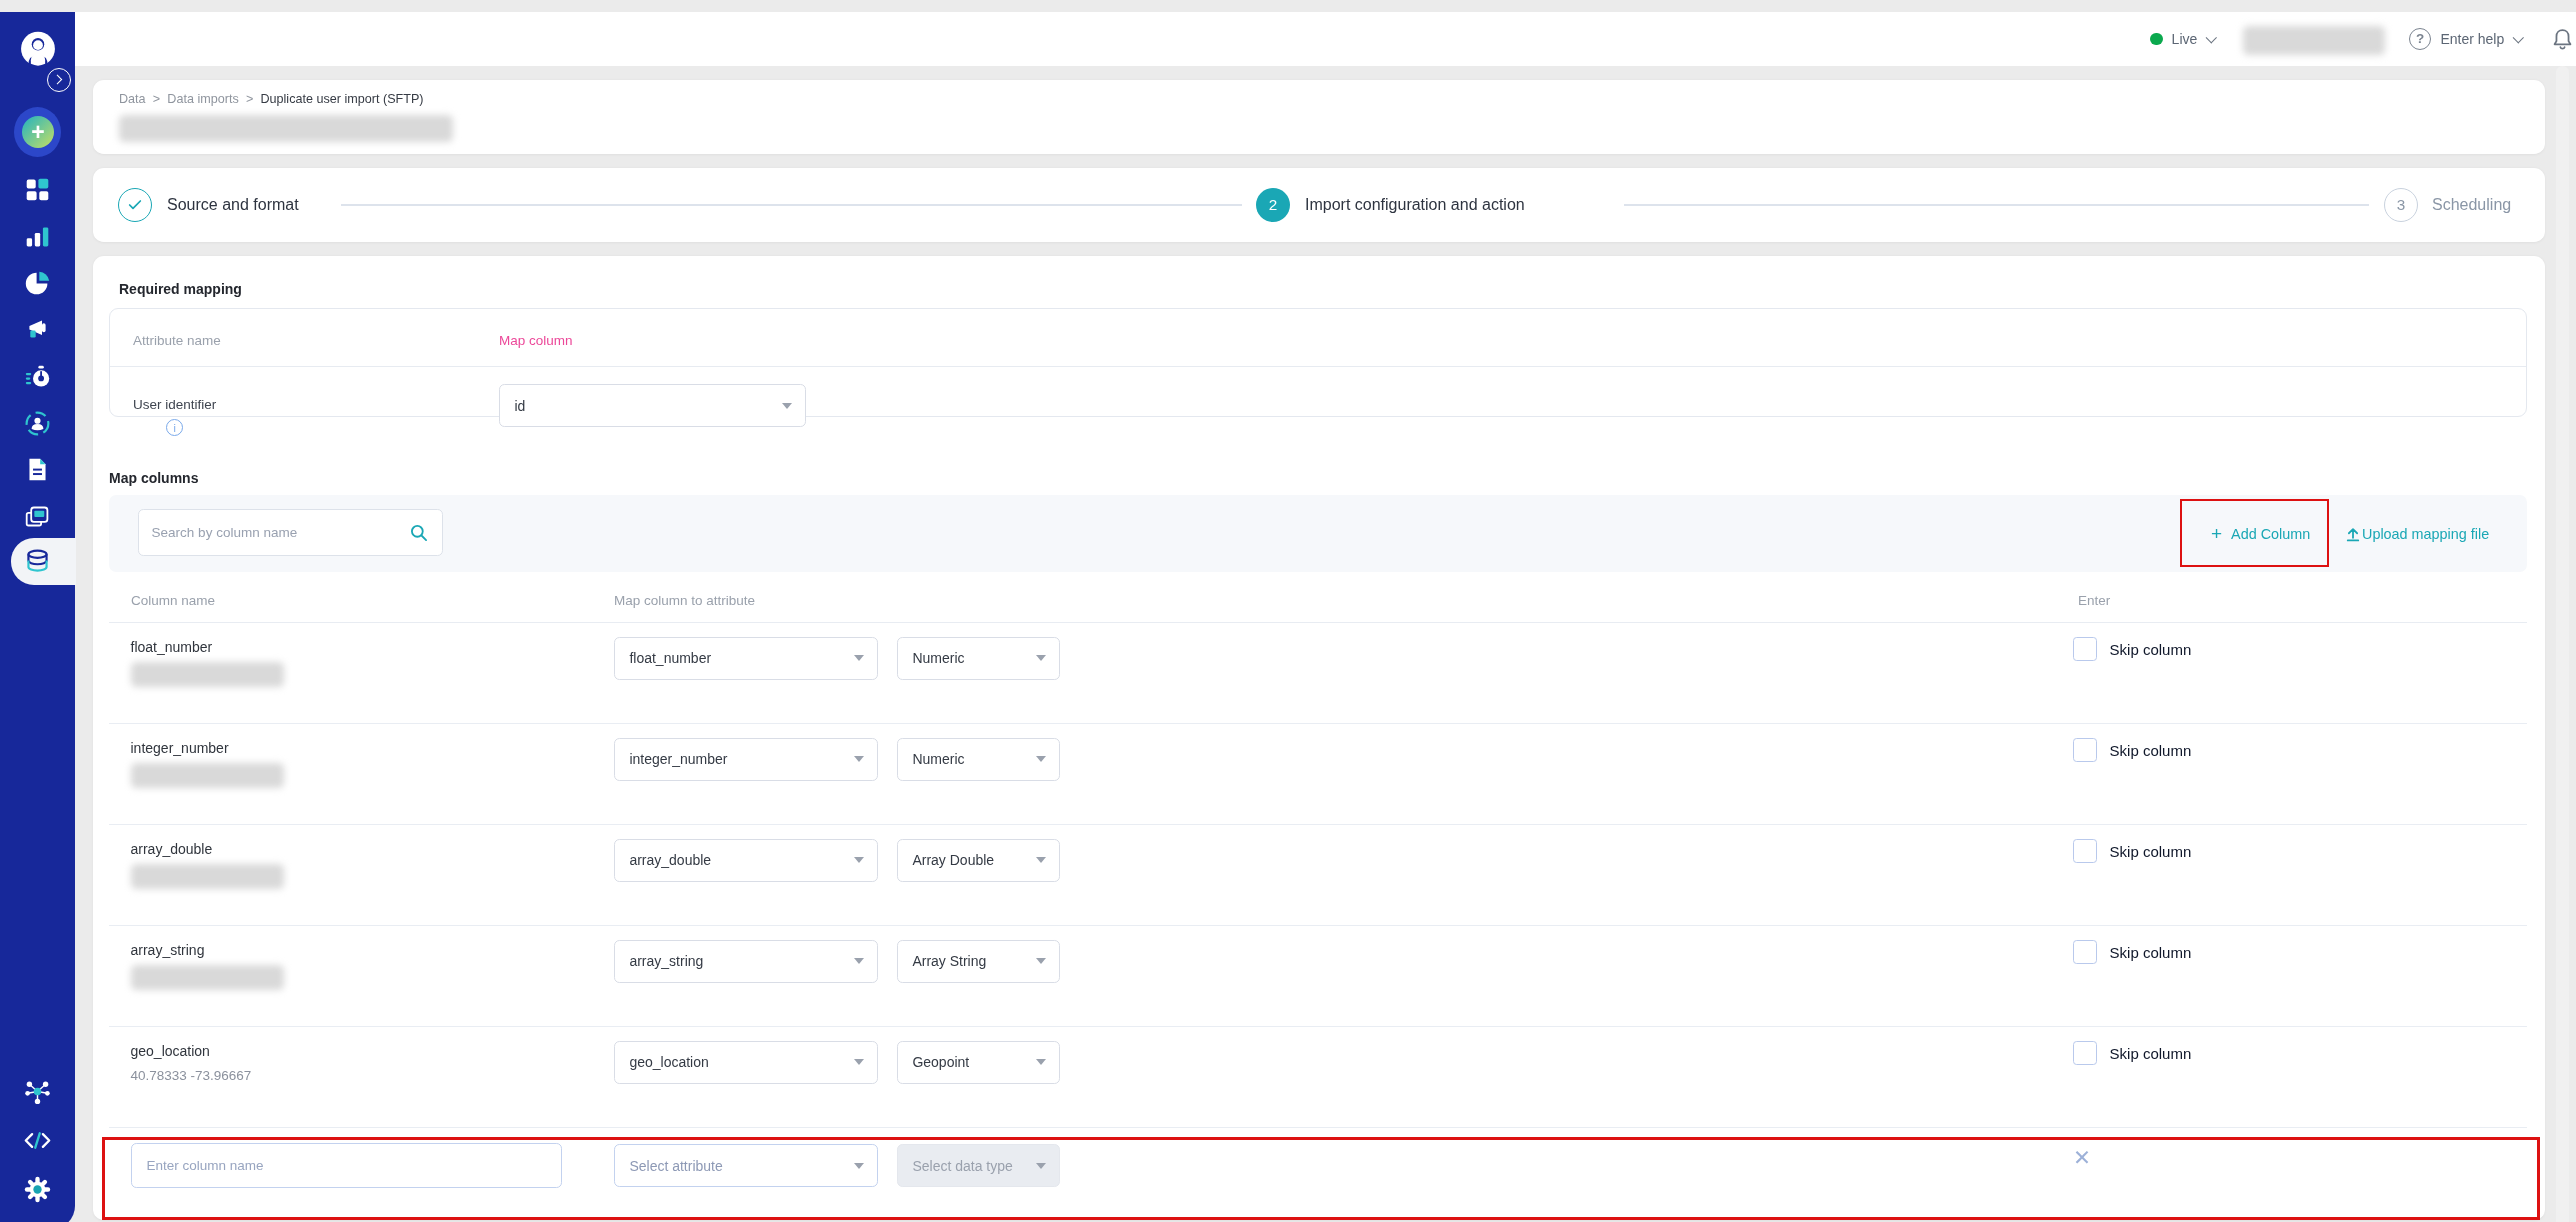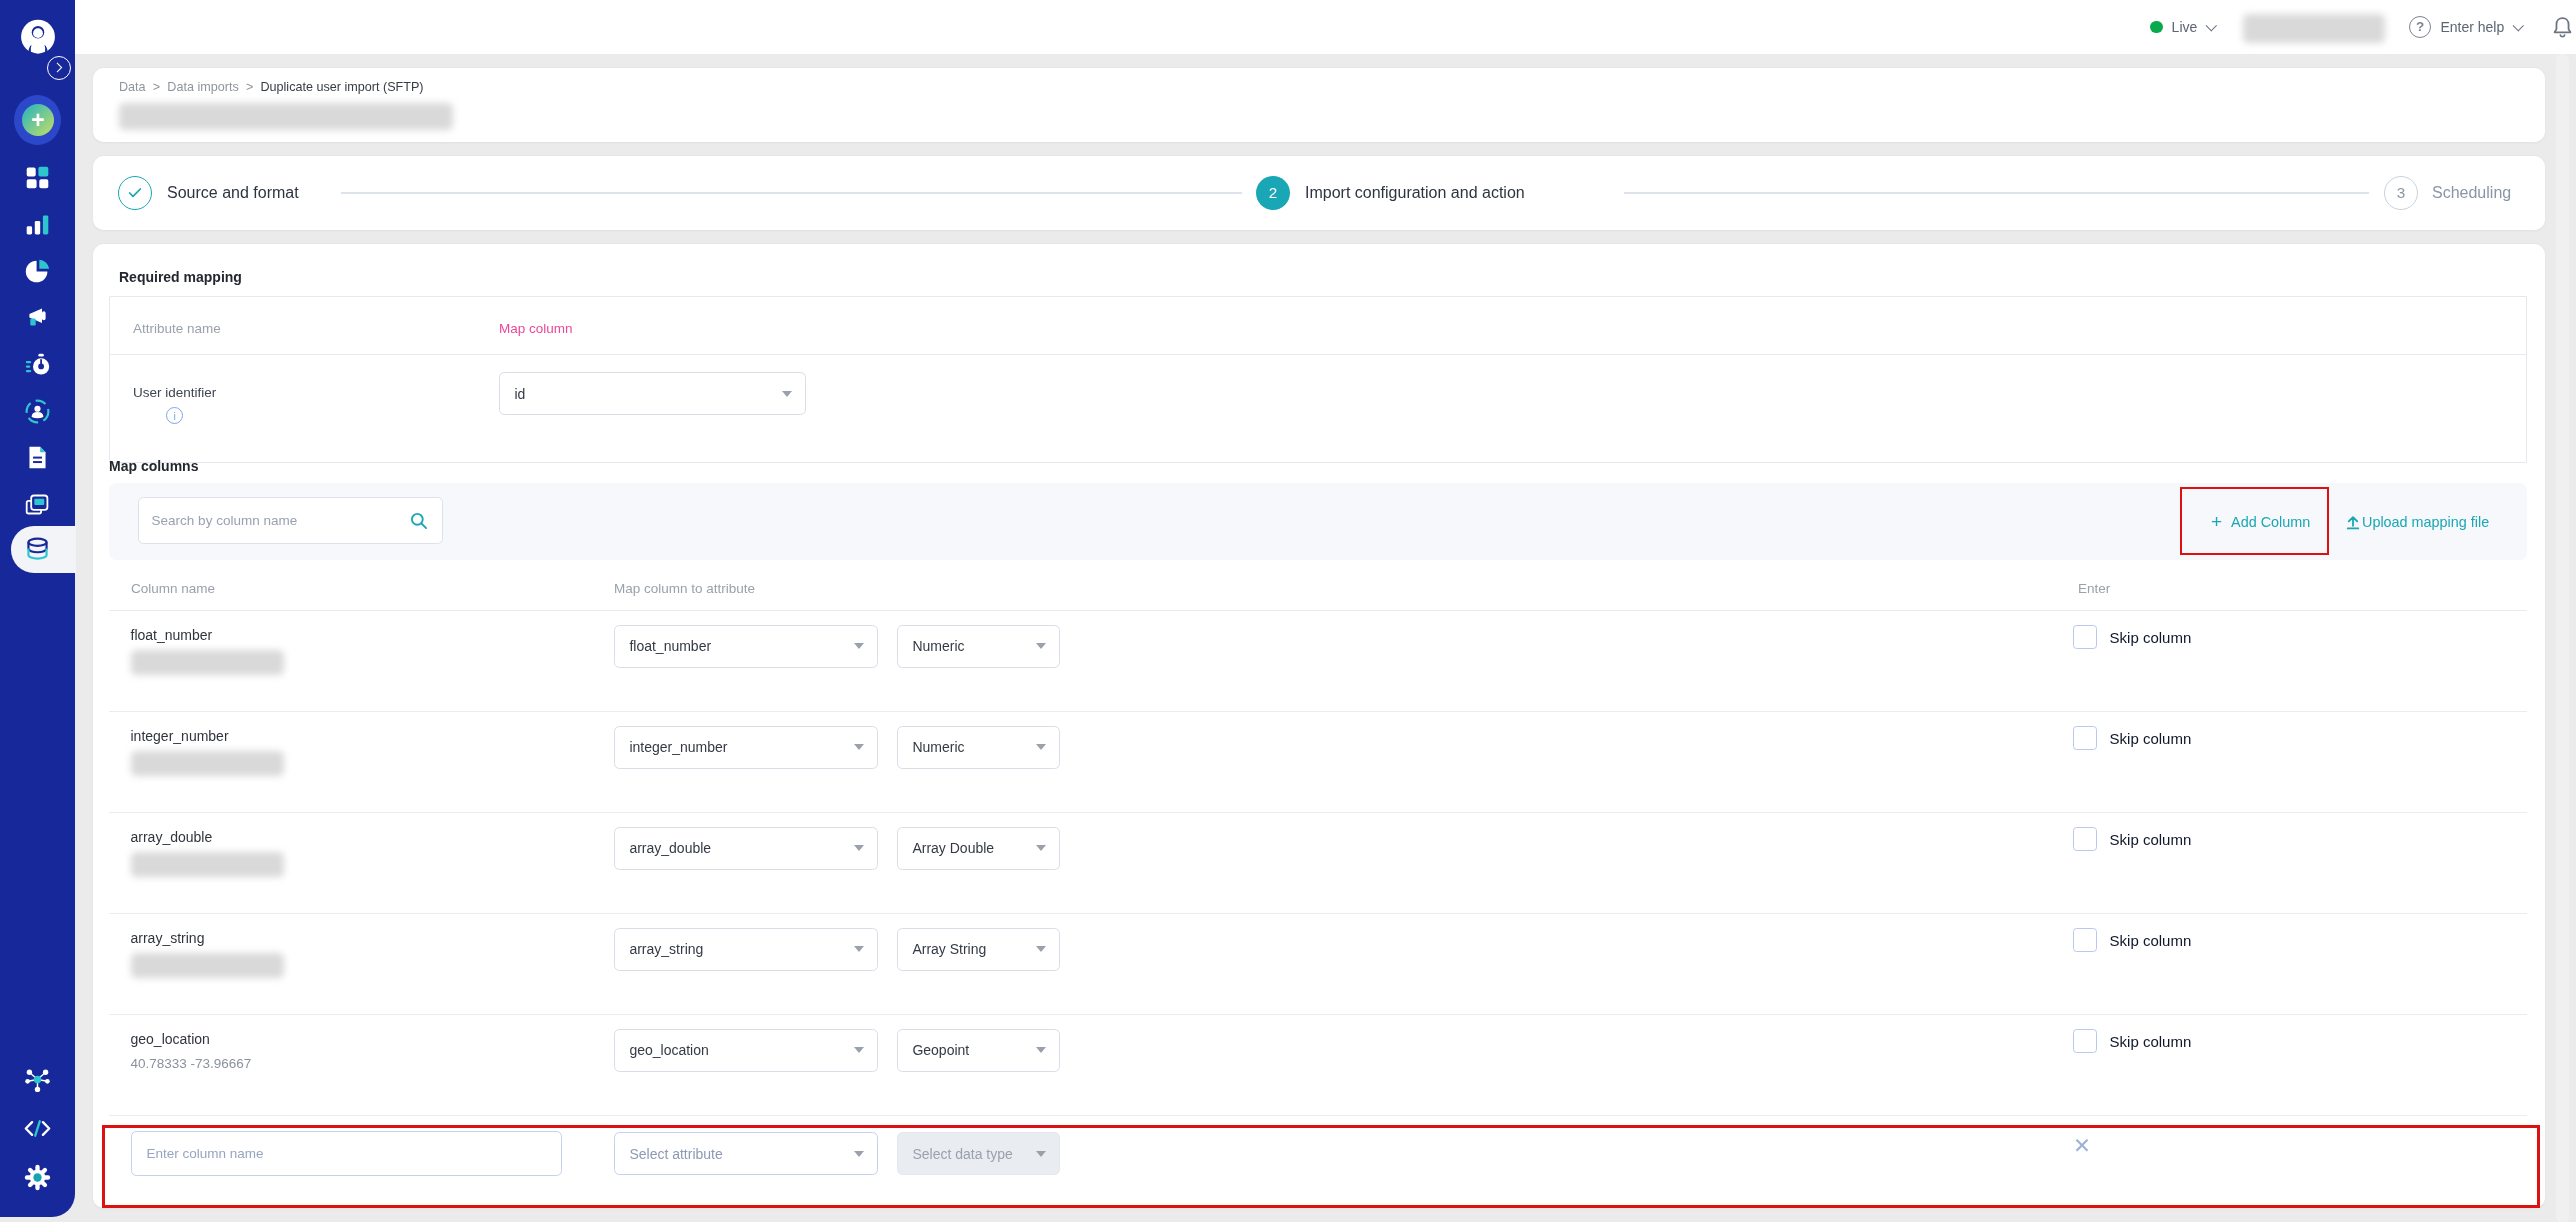--- a/index.html
+++ b/index.html
@@ -1,18 +1,18 @@
 <!DOCTYPE html>
 <html style="font-size:14.4px"><head>
 <meta charset="utf-8">
 <style>
   * { margin:0; padding:0; box-sizing:border-box; }
   html,body { width:2576px; height:1222px; }
   body { font-family:"Liberation Sans", sans-serif; background:#ebebeb; position:relative; overflow:hidden; }
-  .stage { position:absolute; inset:0; }
+  .stage { position:absolute; inset:0;margin-top:12px; }
 
   
   .topbar { position:absolute; left:75px; top:0; width:2501px; height:54px; background:#ffffff; }
   .tb-item { position:absolute; top:0; height:54px; display:flex; align-items:center; gap:9px; color:#5c6674; font-size:14px; }
   .dot { width:12.6px; height:12.6px; border-radius:50%; background:#0ba94e; }
   .chev { width:8px; height:8px; border-right:1.8px solid #6b7480; border-bottom:1.8px solid #6b7480; transform:rotate(45deg) translateY(-1.8px); display:inline-block; }
   .redact { background:#d9d9d9; border-radius:5.4px; filter:blur(3.6px); }
   .tb-redact { position:absolute; left:2168px; top:13.5px; width:142px; height:29px; }
   .qmark { width:22.4px; height:22.4px; border:1.6px solid #7b8490; border-radius:50%; display:flex; align-items:center; justify-content:center; font-size:13.5px; color:#7b8490; font-weight:bold; }
 
@@ -37,21 +37,21 @@
   .scircle { width:34px; height:34px; border-radius:50%; display:flex; align-items:center; justify-content:center; position:absolute; top:20px; font-size:15.3px; }
   .s-done { border:1.6px solid #1aa7b5; color:#1aa7b5; left:25px; }
   .s-active { background:#1aa7b5; color:#fff; left:1163px; }
   .s-next { border:1.4px solid #c9d2de; color:#8a96a6; left:2291px; }
   .slabel { position:absolute; top:28px; font-size:16px; color:#2e3440; }
   .slabel.grey { color:#8a96a6; }
   .sline { position:absolute; top:36px; height:1.8px; background:#dde3ec; }
 
   .main-card { top:244px; height:964px; }
   .sec-title { position:absolute; font-size:14px; font-weight:bold; color:#24272e; }
-  .req-box { position:absolute; left:16px; top:52px; width:2418px; height:167px; border:0.9px solid #e4e8ef; border-radius:1px;text-align:center; }
+  .req-box { position:absolute; left:16px; top:52px; width:2418px; height:109px; border:0.9px solid #e4e8ef; border-radius:9px;text-align:center; }
   .req-head { position:absolute; top:24px; font-size:13.5px; }
   .req-divider { position:absolute; left:0; top:57px; width:100%; height:0.9px; background:#e7ebf1; }
   .grey-h { color:#9aa1ac; }
   .dark-h { color:#ec4899; }
   .row-label { position:absolute; left:23px; top:88px; font-size:13.5px; color:#3f4550; display:flex; align-items:center; gap:7.2px;flex-direction:column; }
   .info-ic { width:17px; height:17px; border:1.3px solid #7aa9ea; border-radius:50%; color:#7aa9ea; font-size:10.8px; display:flex; align-items:center; justify-content:center; }
 
   .dropdown { position:absolute; height:43px; background:#fff; border:0.9px solid #d9dde6; border-radius:5.4px; display:flex; align-items:center; padding:0 14.4px; font-size:14px; color:#343a44; }
   .dropdown .caret { position:absolute; right:12.6px; width:0; height:0; border-left:5.4px solid transparent; border-right:5.4px solid transparent; border-top:6.3px solid #9aa1ad; }
 

